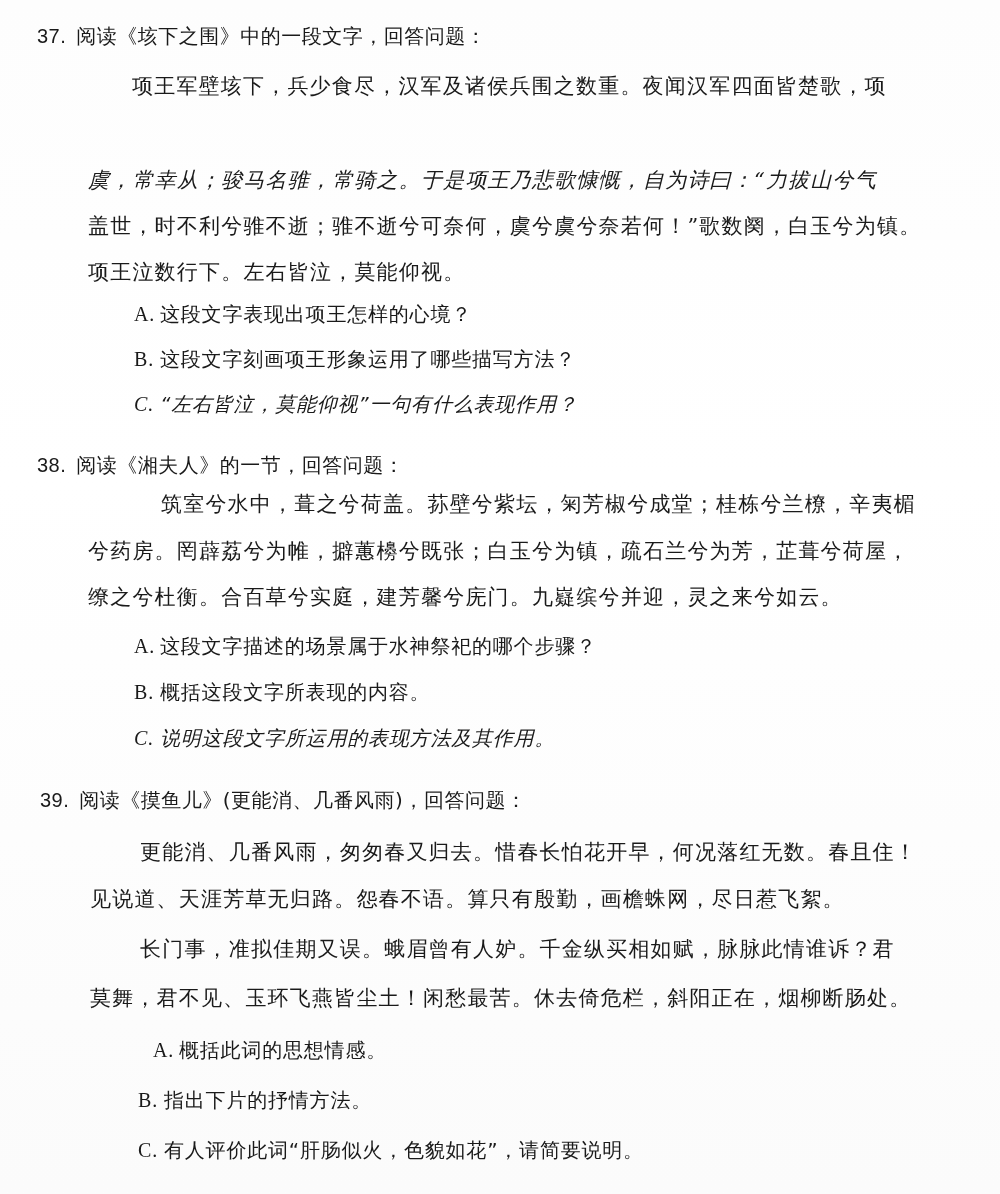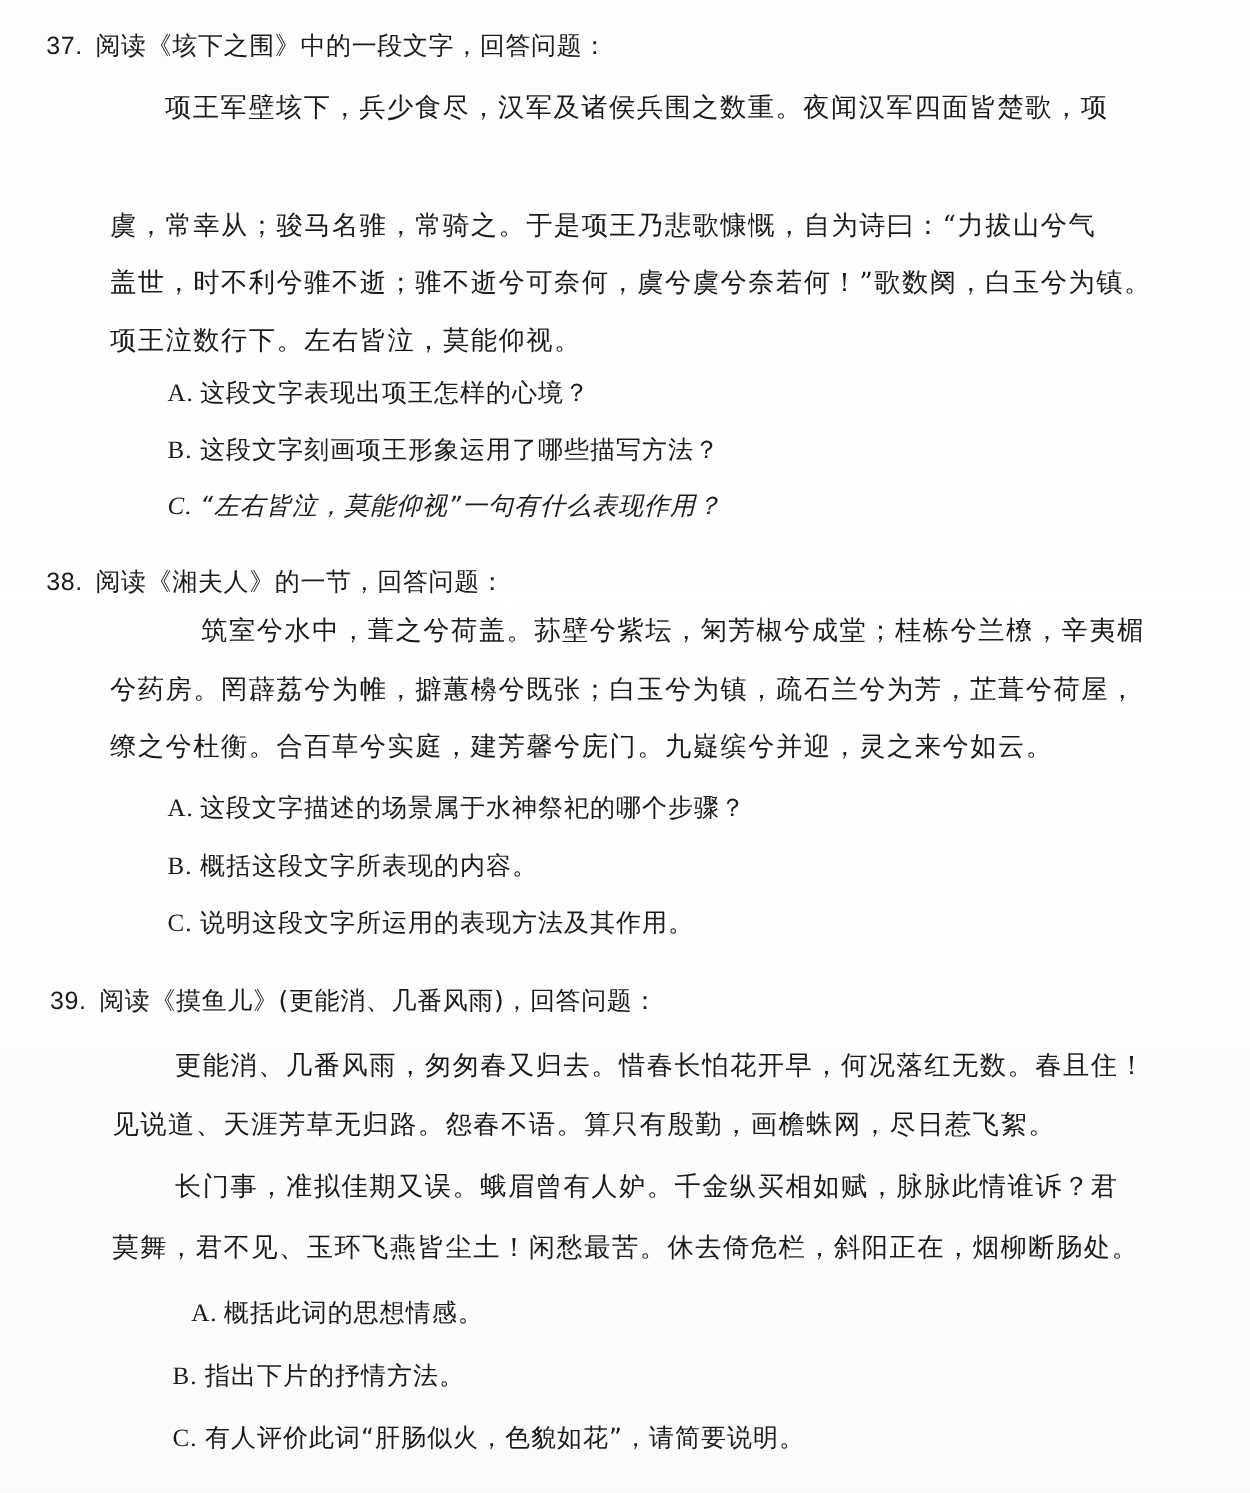--- a/index.html
+++ b/index.html
@@ -55,21 +55,21 @@
   </style>
 </head>
 <body>
 
 <div class="page">
 
   <div class="line q-title" style="left:37px; top:22px;">
     <span class="q-num">37.</span><span>阅读《垓下之围》中的一段文字，回答问题：</span>
   </div>
   <div class="line passage" style="left:132px; top:72px;">项王军壁垓下，兵少食尽，汉军及诸侯兵围之数重。夜闻汉军四面皆楚歌，项</div>
-  <div class="line passage" style="left:88px; top:166px;">虞，常幸从；骏马名骓，常骑之。于是项王乃悲歌慷慨，自为诗曰：“力拔山兮气</div>
+  <div class="line passage" style="left:88px; top:166px;font-style:italic;">虞，常幸从；骏马名骓，常骑之。于是项王乃悲歌慷慨，自为诗曰：“力拔山兮气</div>
   <div class="line passage" style="left:88px; top:212px;">盖世，时不利兮骓不逝；骓不逝兮可奈何，虞兮虞兮奈若何！”歌数阕，白玉兮为镇。</div>
   <div class="line passage" style="left:88px; top:258px;text-align:right;">项王泣数行下。左右皆泣，莫能仰视。</div>
 
   <div class="line opt" style="left:134px; top:300px;">
     <span class="opt-letter">A.</span><span>这段文字表现出项王怎样的心境？</span>
   </div>
   <div class="line opt" style="left:134px; top:345px;">
     <span class="opt-letter">B.</span><span>这段文字刻画项王形象运用了哪些描写方法？</span>
   </div>
   <div class="line opt" style="left:134px; top:390px;font-style:italic;">
@@ -82,21 +82,21 @@
   <div class="line passage" style="left:132px; top:490px;margin-left:29px;">筑室兮水中，葺之兮荷盖。荪壁兮紫坛，匊芳椒兮成堂；桂栋兮兰橑，辛夷楣</div>
   <div class="line passage" style="left:88px; top:537px;">兮药房。罔薜荔兮为帷，擗蕙櫋兮既张；白玉兮为镇，疏石兰兮为芳，芷葺兮荷屋，</div>
   <div class="line passage" style="left:88px; top:583px;">缭之兮杜衡。合百草兮实庭，建芳馨兮庑门。九嶷缤兮并迎，灵之来兮如云。</div>
 
   <div class="line opt" style="left:134px; top:632px;">
     <span class="opt-letter">A.</span><span>这段文字描述的场景属于水神祭祀的哪个步骤？</span>
   </div>
   <div class="line opt" style="left:134px; top:678px;">
     <span class="opt-letter">B.</span><span>概括这段文字所表现的内容。</span>
   </div>
-  <div class="line opt" style="left:134px; top:724px;">
+  <div class="line opt" style="left:134px; top:724px;font-style:italic;">
     <span class="opt-letter">C.</span><span>说明这段文字所运用的表现方法及其作用。</span>
   </div>
 
   <div class="line q-title" style="left:40px; top:786px;">
     <span class="q-num">39.</span><span>阅读《摸鱼儿》(更能消、几番风雨)，回答问题：</span>
   </div>
   <div class="line passage" style="left:140px; top:838px;">更能消、几番风雨，匆匆春又归去。惜春长怕花开早，何况落红无数。春且住！</div>
   <div class="line passage" style="left:90px; top:885px;">见说道、天涯芳草无归路。怨春不语。算只有殷勤，画檐蛛网，尽日惹飞絮。</div>
   <div class="line passage" style="left:140px; top:935px;">长门事，准拟佳期又误。蛾眉曾有人妒。千金纵买相如赋，脉脉此情谁诉？君</div>
   <div class="line passage" style="left:90px; top:984px;">莫舞，君不见、玉环飞燕皆尘土！闲愁最苦。休去倚危栏，斜阳正在，烟柳断肠处。</div>

